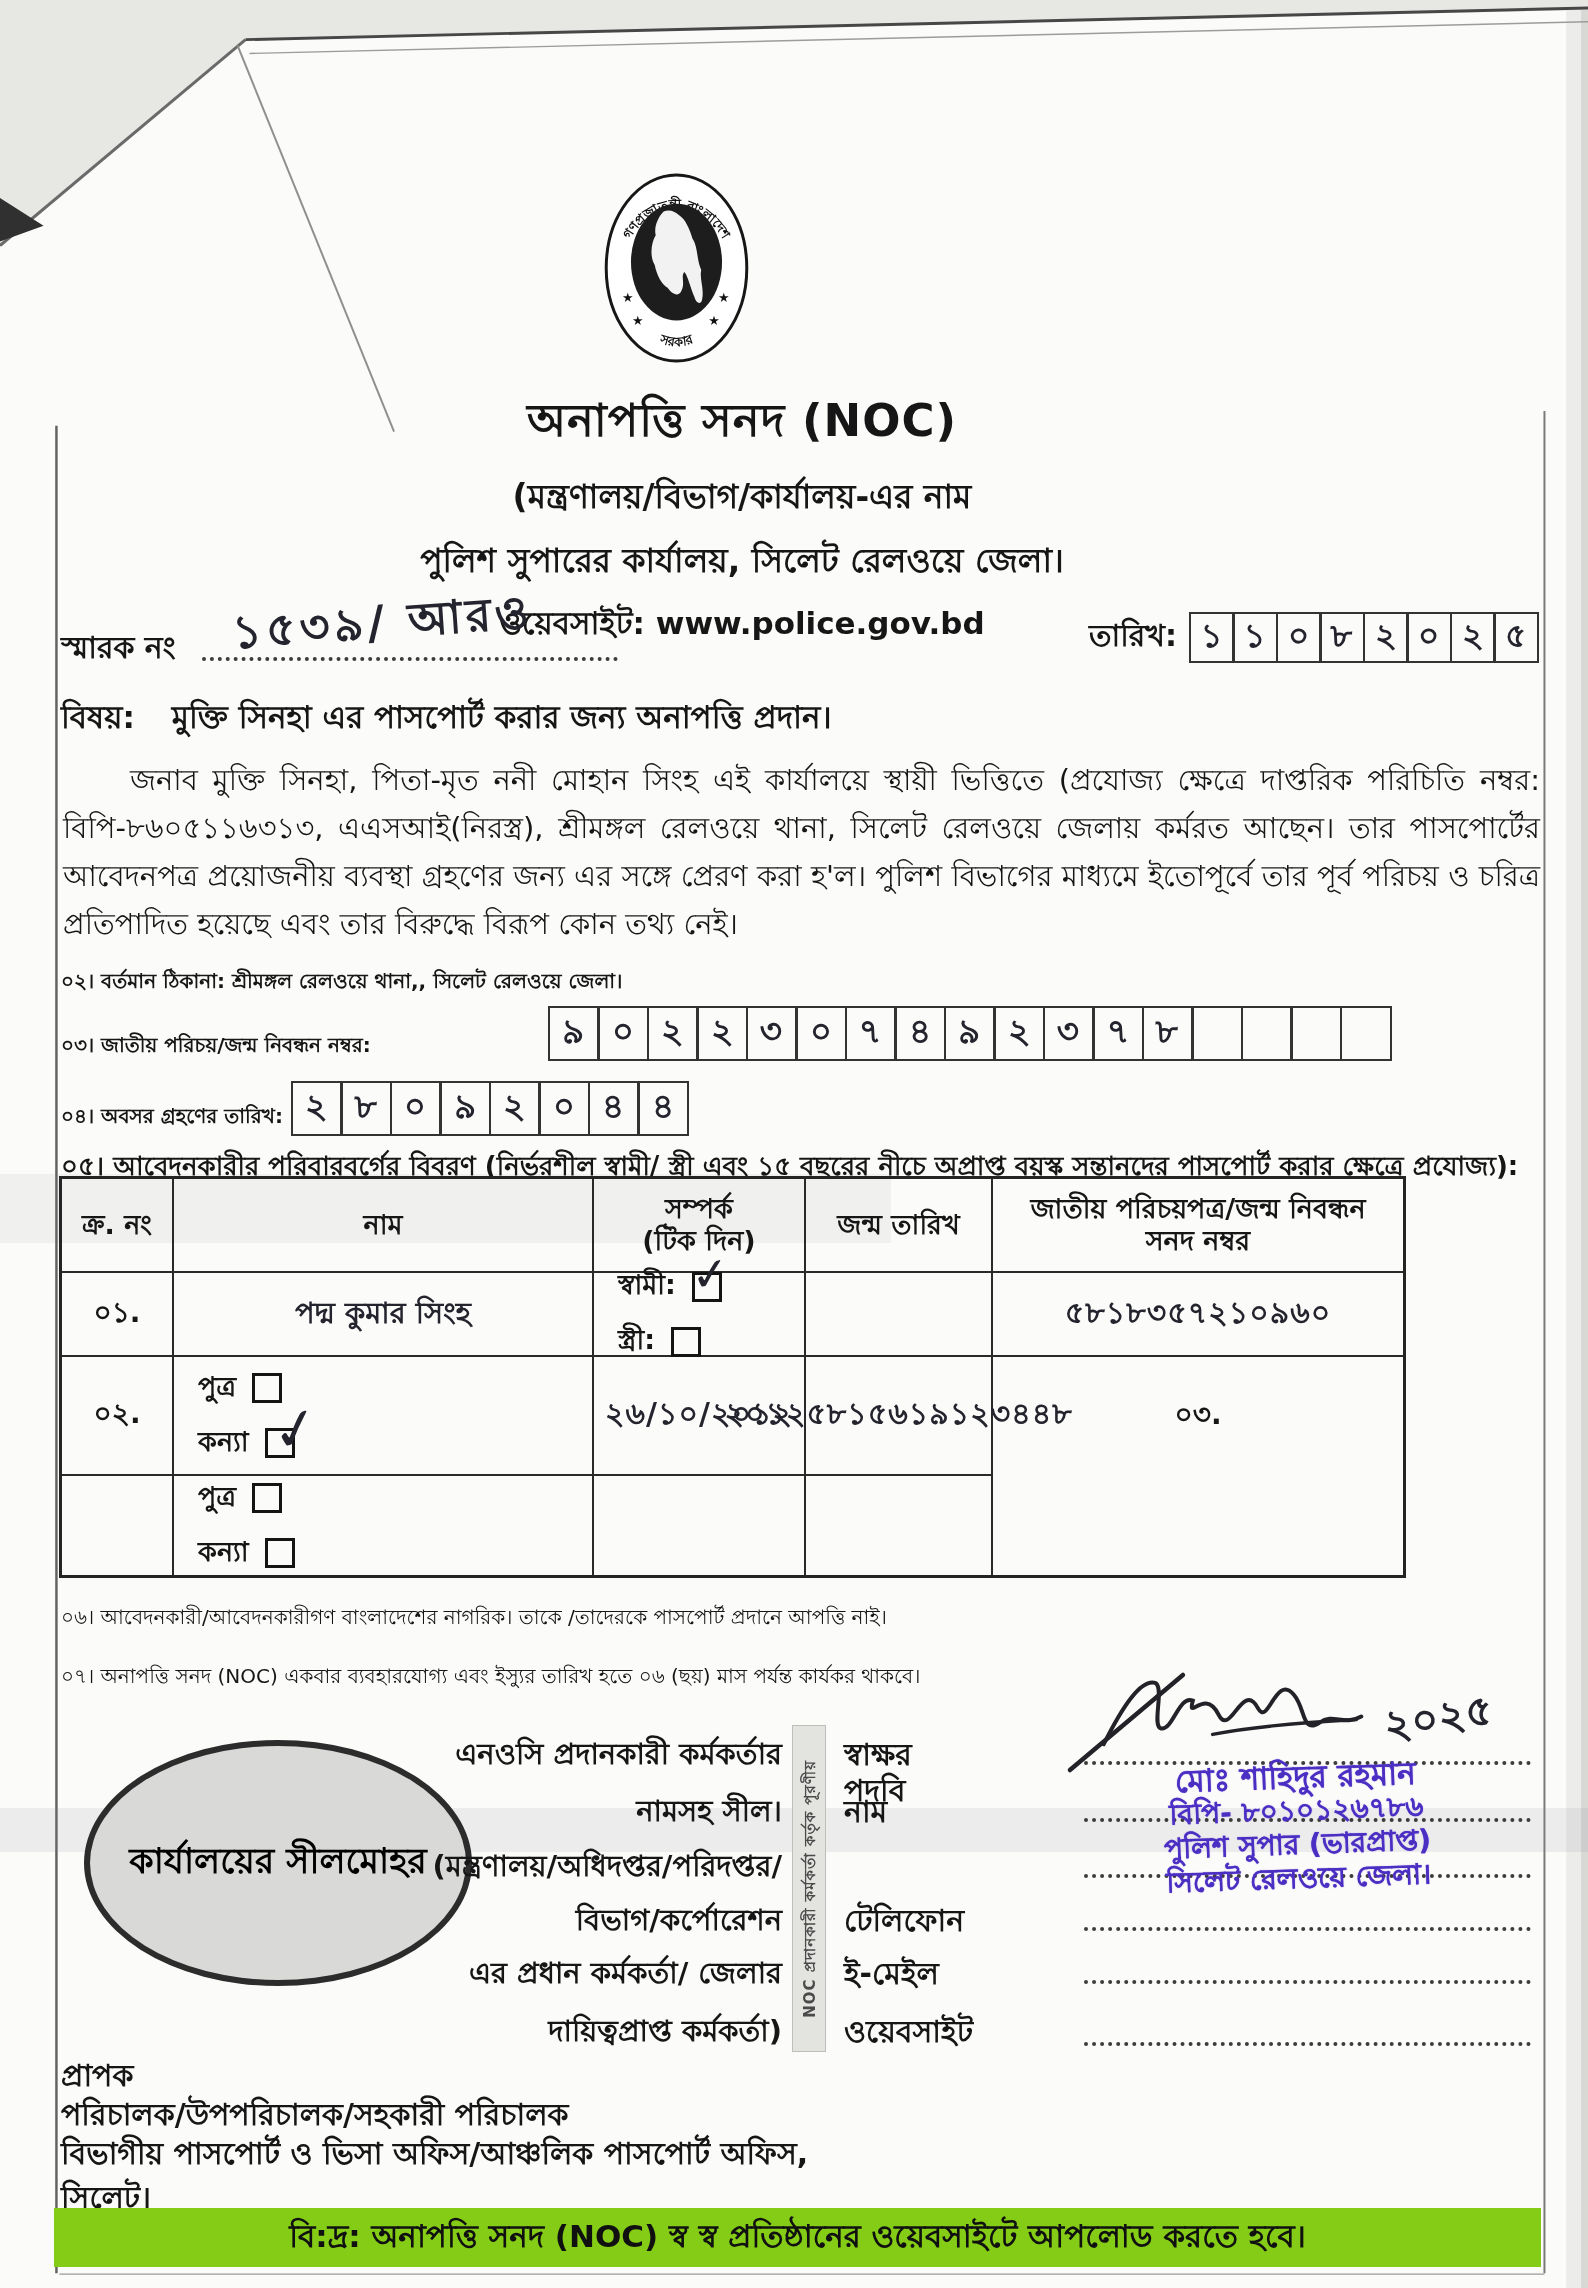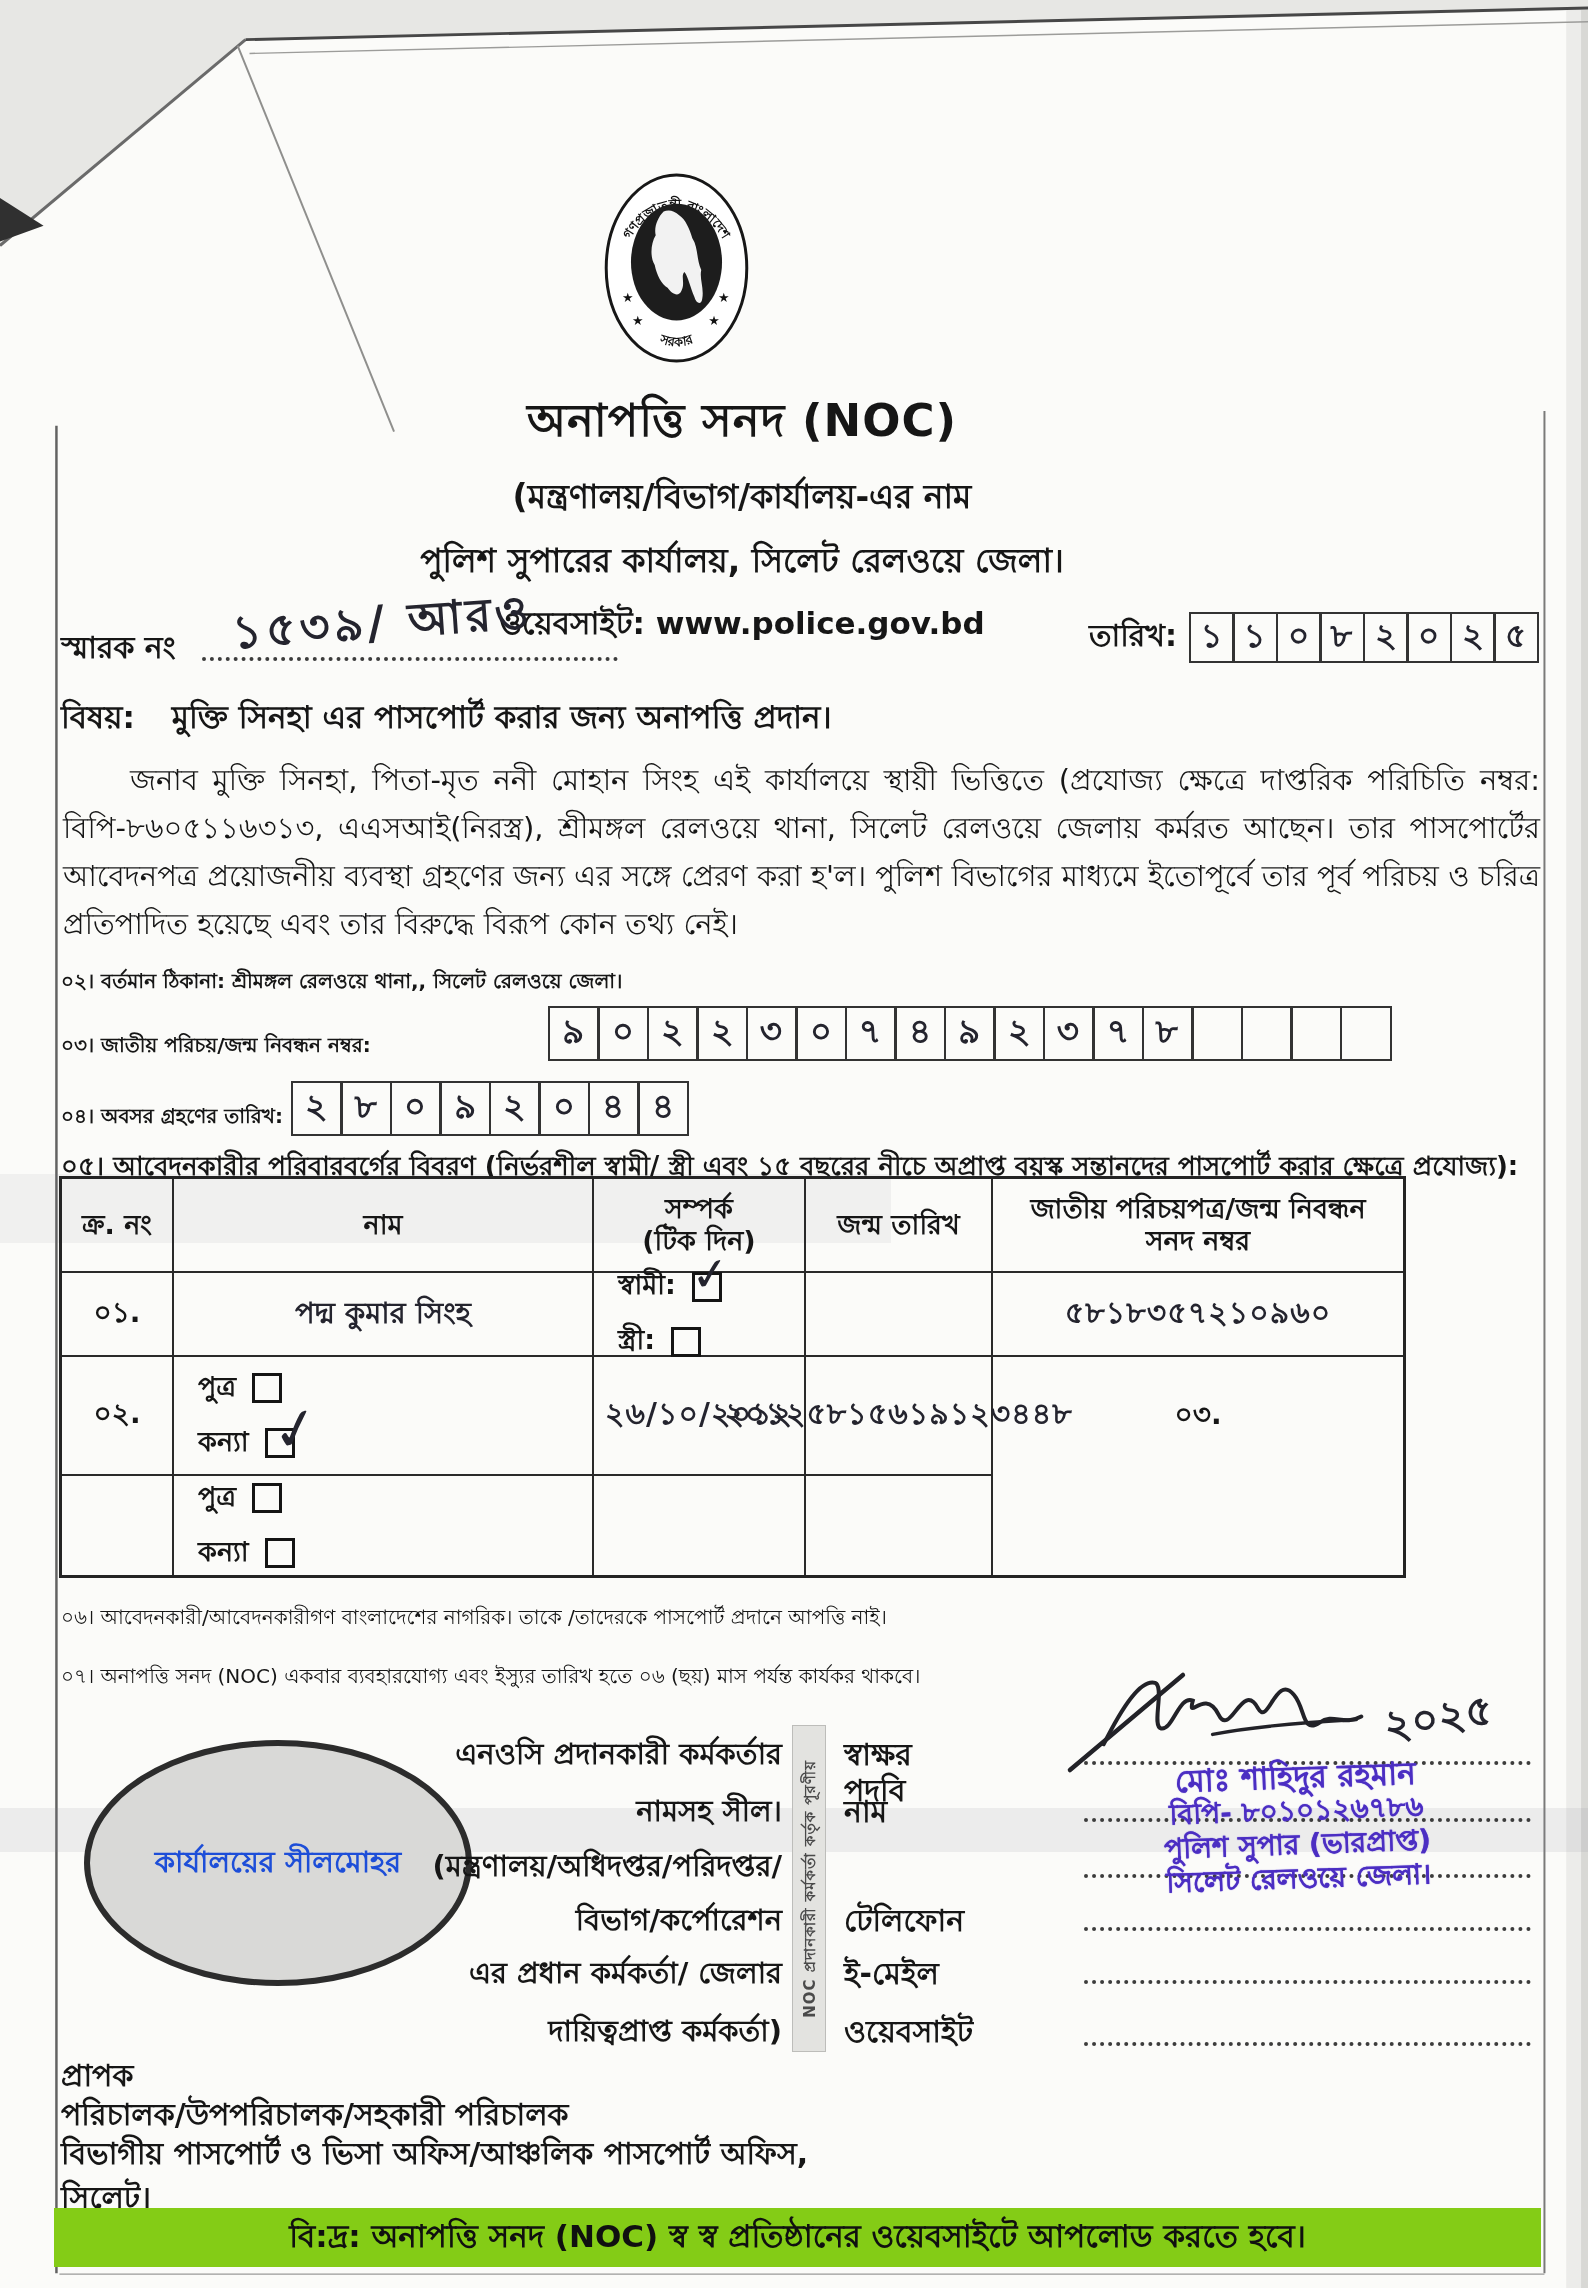--- a/index.html
+++ b/index.html
@@ -71,21 +71,21 @@
   .vstrip { position:absolute; left:792px; top:1725px; width:34px; height:327px;
             background:#e3e3e0; border:1px solid #bdbdba; display:flex; align-items:center;
             justify-content:center; }
   .vstrip span { writing-mode:vertical-rl; transform:rotate(180deg); font-size:15px;
                  font-weight:600; color:#4a4a4a; white-space:nowrap; letter-spacing:1px; }
   .sig-label { position:absolute; left:844px; width:228px; font-size:30px; font-weight:600; }
   .sig-dots { position:absolute; left:1084px; width:447px; border-bottom:4px dotted #3c3c3c; }
   .oval { position:absolute; left:84px; top:1740px; width:388px; height:246px;
           background:#d9d9d7; border:6px solid #2c2c2c; border-radius:50%;
           display:flex; align-items:center; justify-content:center; }
-  .oval span { font-size:29px; font-weight:600; color:#1d4ed8; }
+  .oval span { font-size:35px; font-weight:600; color:#000000; }
   .sign-scribble { position:absolute; left:1064px; top:1665px; z-index:4; }
   .sign-year { position:absolute; left:1384px; top:1685px; font-size:42px; font-weight:600;
                transform:rotate(-9deg); z-index:4; }
   .stamp { position:absolute; left:1094px; top:1760px; width:406px; text-align:center;
            transform:rotate(-2deg); color:#4b2ec2; z-index:3; text-shadow:0 0 1px #5b3ed2; }
   .stamp div { font-weight:bold; line-height:34px; }
   .stamp .st0 { font-size:31px; }
   .stamp .st1,.stamp .st2,.stamp .st3 { font-size:28px; }
 
   

